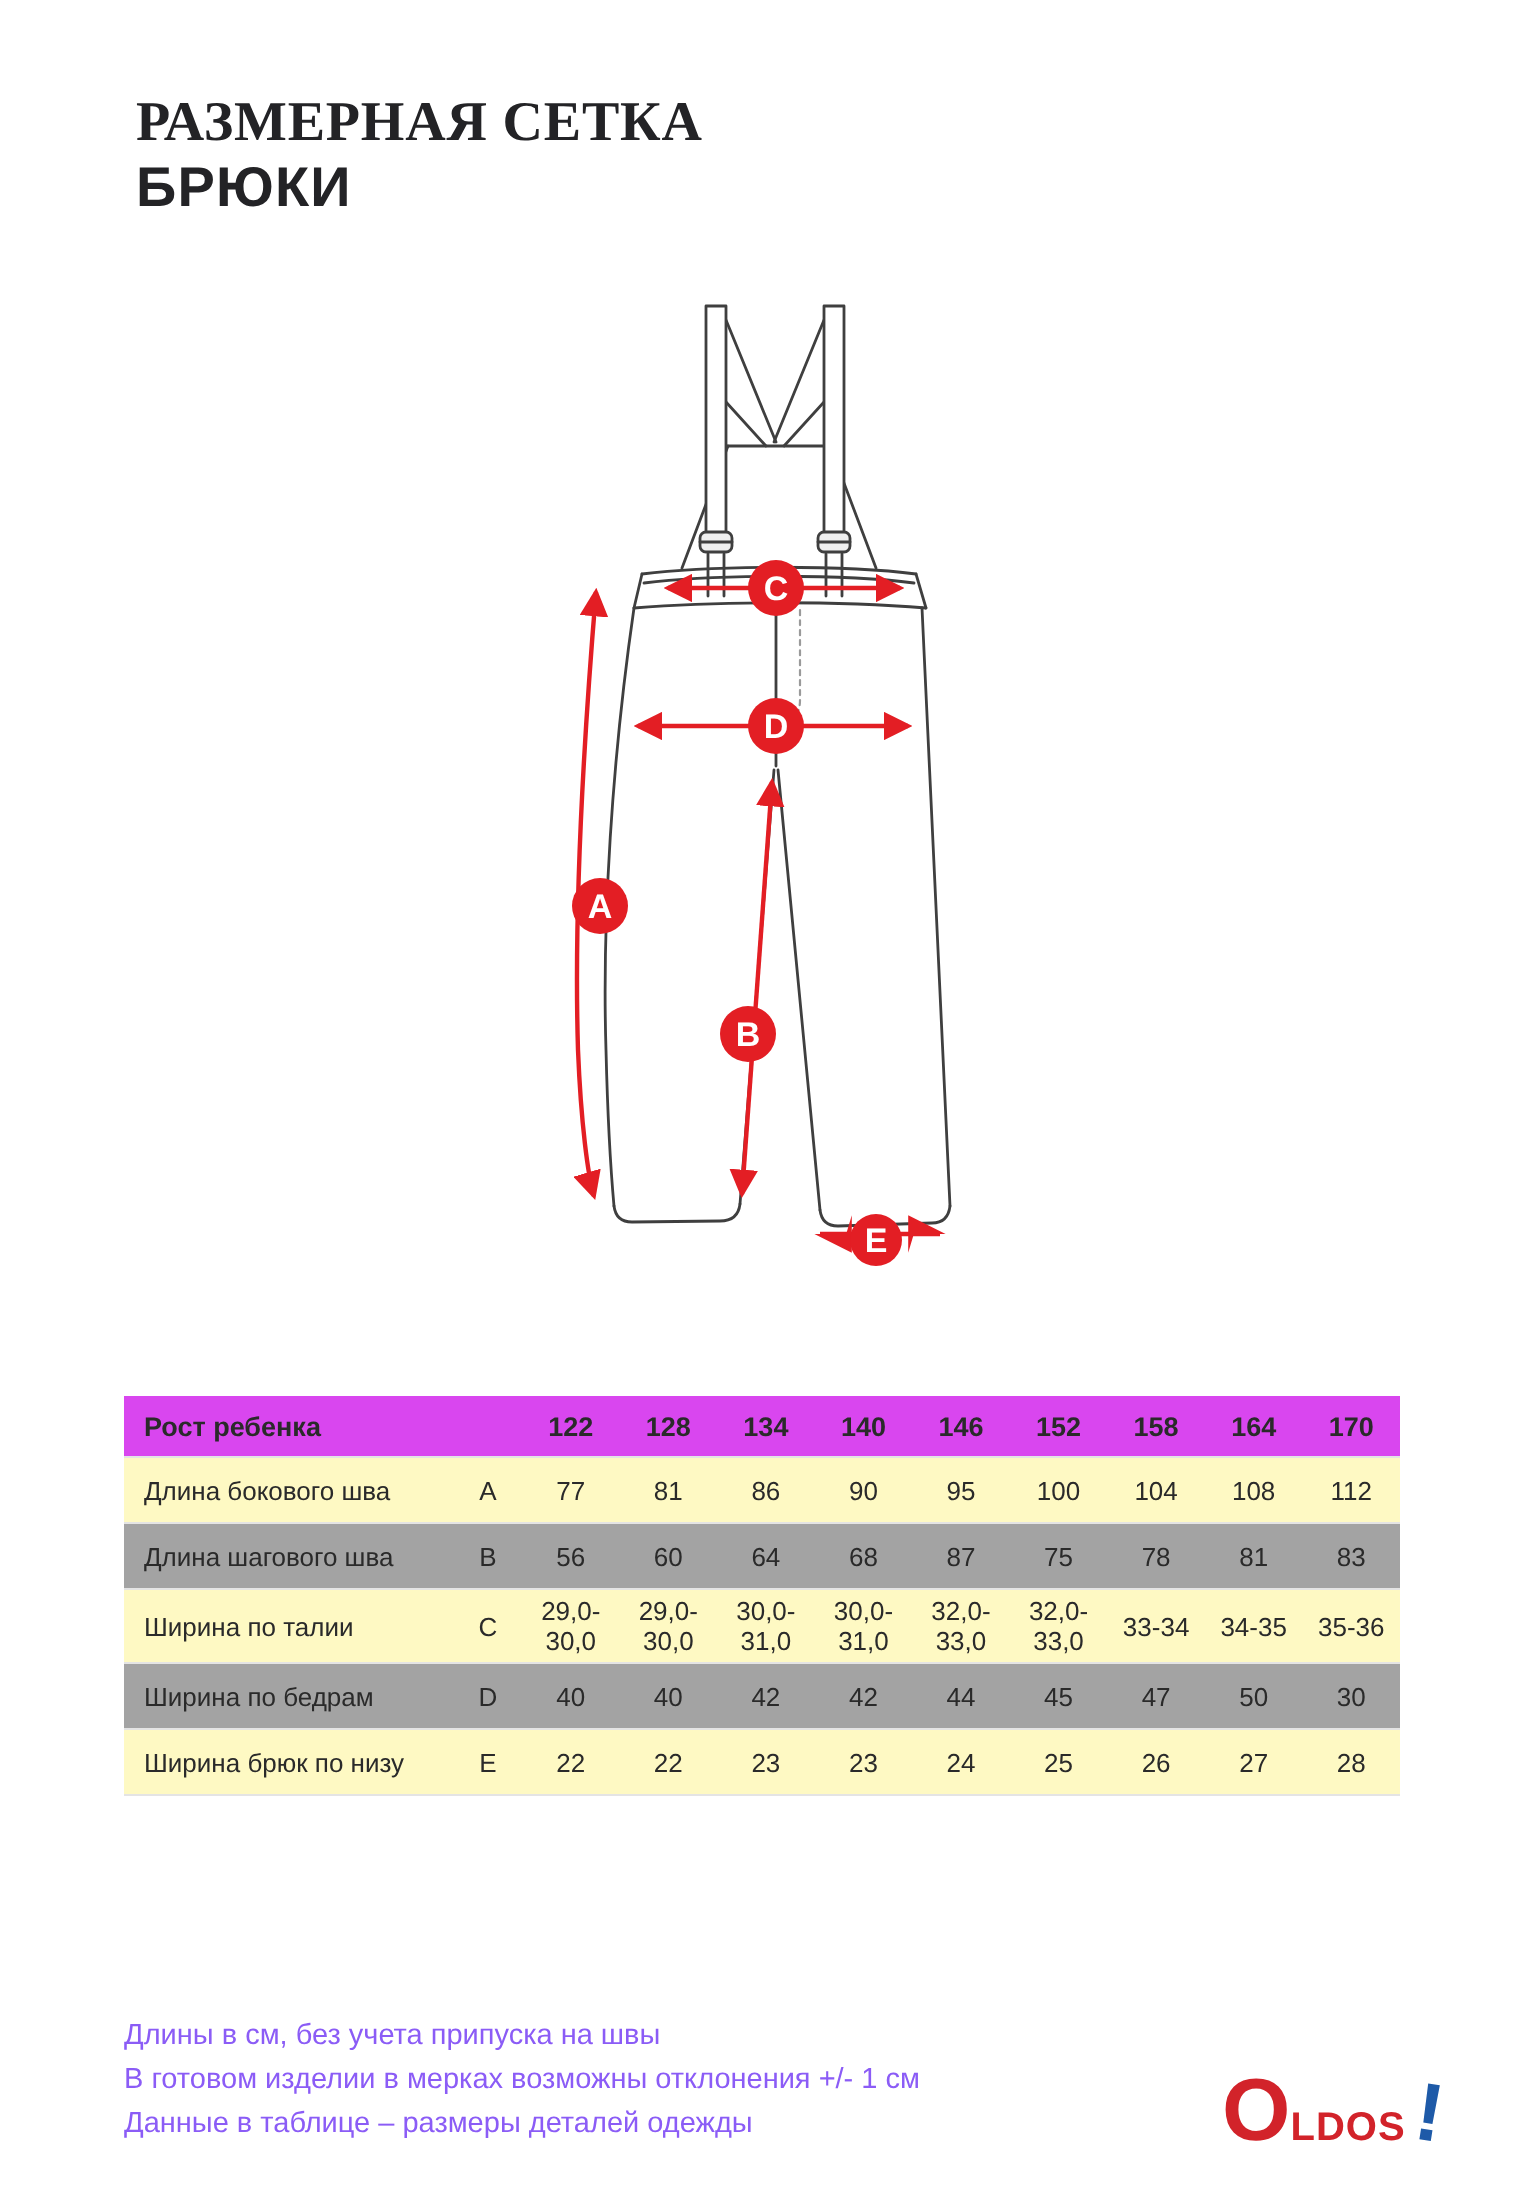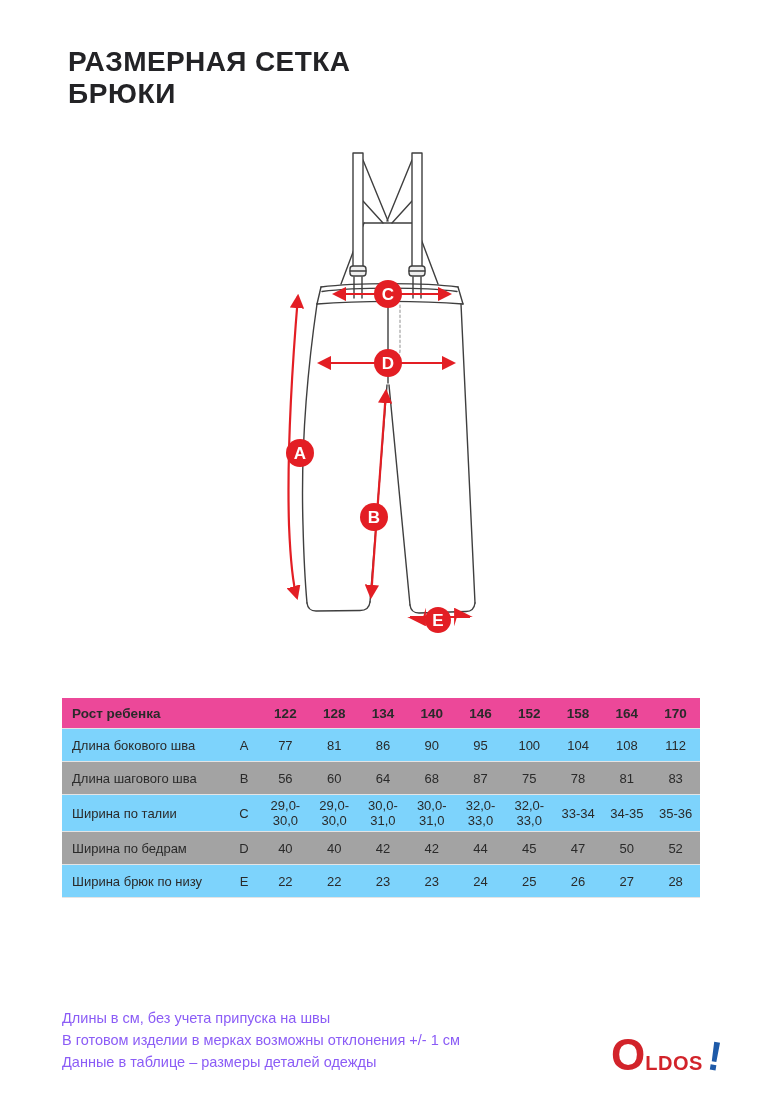--- a/index.html
+++ b/index.html
@@ -1,29 +1,29 @@
 <!DOCTYPE html>
 <html><head>
 <meta charset="utf-8">
 <style>
   html,body{margin:0;padding:0;}
   body{
     width:762px;height:1100px;background:#ffffff;position:relative;
     font-family:"Liberation Sans",sans-serif;color:#232326;overflow:hidden;
   }
   .title-block{position:absolute;left:68px;top:46px;}
-  .title-block h1{margin:0;font-size:28px;font-weight:bold;letter-spacing:.4px;line-height:32px;color:#232326;}
+  .title-block h1{margin:0;font-size:28px;font-weight:bold;letter-spacing:.4px;line-height:32px;color:#232326;font-family:Liberation Serif, serif;}
   .title-block h2{margin:0;font-size:28px;font-weight:700;letter-spacing:.6px;line-height:32px;color:#232326;}
 
   .diagram-wrap{position:absolute;left:250px;top:140px;width:300px;height:520px;}
 
   .size-table{position:absolute;left:62px;top:698px;width:638px;font-size:13px;color:#2a2a2a;}
   .trow{display:grid;grid-template-columns:165px 34px repeat(9,1fr);align-items:center;
-        min-height:32px;border-bottom:1px solid #e4e4e4;background:#7dd3fc;}
-  .trow.header{background:#ec4899;font-weight:bold;min-height:30px;font-size:13.5px;}
+        min-height:32px;border-bottom:1px solid #e4e4e4;background:#fef9c3;}
+  .trow.header{background:#d946ef;font-weight:bold;min-height:30px;font-size:13.5px;}
   .trow.alt{background:#a3a3a3;}
   .cell{text-align:center;line-height:15px;padding:3px 1px;}
   .cell.label{text-align:left;padding-left:10px;padding-right:4px;}
 
   .footer-notes{position:absolute;left:62px;top:1007px;font-size:14.5px;line-height:22px;color:#8b5cf6;}
   .footer-notes div{white-space:nowrap;}
 
   .logo{position:absolute;left:611px;top:1033px;font-weight:bold;white-space:nowrap;color:#d2232a;}
   .logo .big-o{font-size:44px;line-height:44px;}
   .logo .rest{font-size:20px;letter-spacing:.5px;}
@@ -174,21 +174,21 @@
       <div class="cell label">Ширина по бедрам</div>
       <div class="cell">D</div>
       <div class="cell">40</div>
       <div class="cell">40</div>
       <div class="cell">42</div>
       <div class="cell">42</div>
       <div class="cell">44</div>
       <div class="cell">45</div>
       <div class="cell">47</div>
       <div class="cell">50</div>
-      <div class="cell">52</div>
+      <div class="cell">30</div>
     </div>
     <div class="trow">
       <div class="cell label">Ширина брюк по низу</div>
       <div class="cell">E</div>
       <div class="cell">22</div>
       <div class="cell">22</div>
       <div class="cell">23</div>
       <div class="cell">23</div>
       <div class="cell">24</div>
       <div class="cell">25</div>

